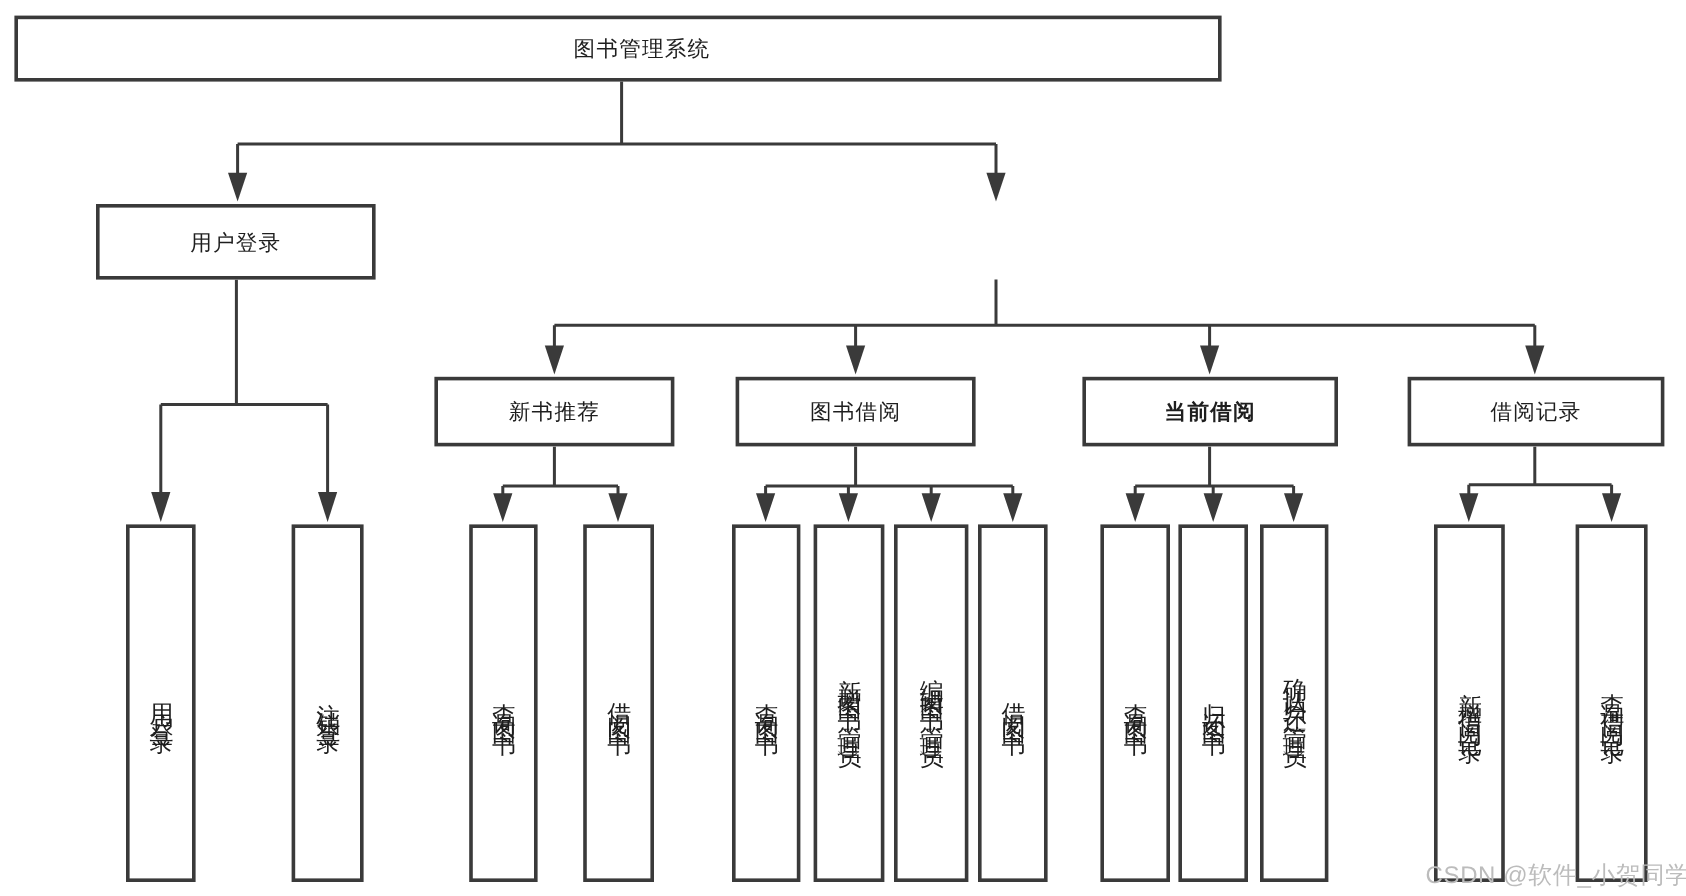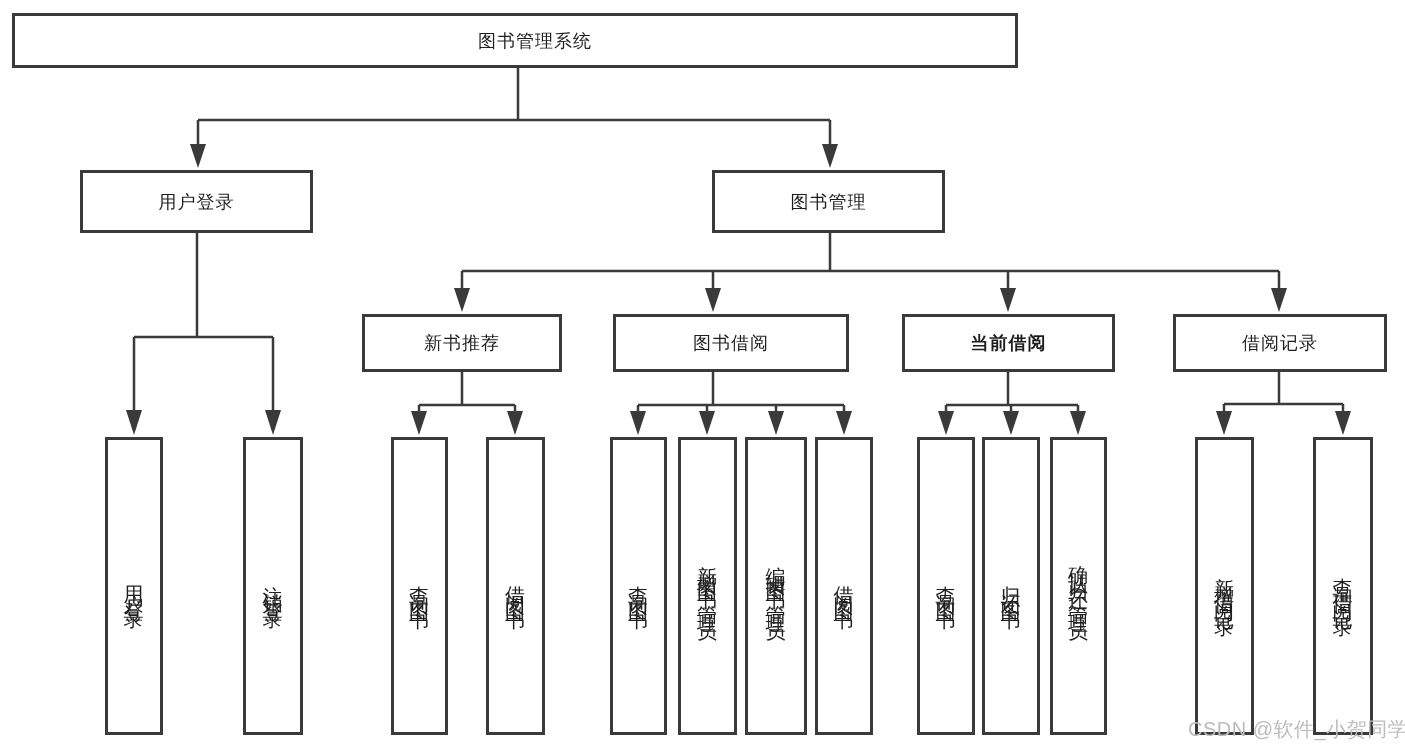--- a/index.html
+++ b/index.html
@@ -109,28 +109,25 @@
     </g>
   </svg>
 
   <div class="node" style="left:12px; top:13px; width:1006px; height:55px;padding-left:40px;">
     <span>图书管理系统</span>
   </div>
 
   <div class="node" style="left:80px; top:170px; width:233px; height:63px;">
     <span>用户登录</span>
   </div>
-  <div class="node" style="left:712px; top:170px; width:233px; height:63px;">
-    <span>图书管理</span>
-  </div>
 
   <div class="node" style="left:362px; top:314px; width:200px; height:58px;">
     <span>新书推荐</span>
   </div>
-  <div class="node" style="left:613px; top:314px; width:236px; height:58px;align-items:center;">
+  <div class="node" style="left:613px; top:314px; width:200px; height:58px;align-items:center;">
     <span>图书借阅</span>
   </div>
   <div class="node" style="left:902px; top:314px; width:213px; height:58px;font-weight:bold;">
     <span>当前借阅</span>
   </div>
   <div class="node" style="left:1173px; top:314px; width:214px; height:58px;">
     <span>借阅记录</span>
   </div>
 
   <div class="leaf" style="left:105px; width:58px;">

